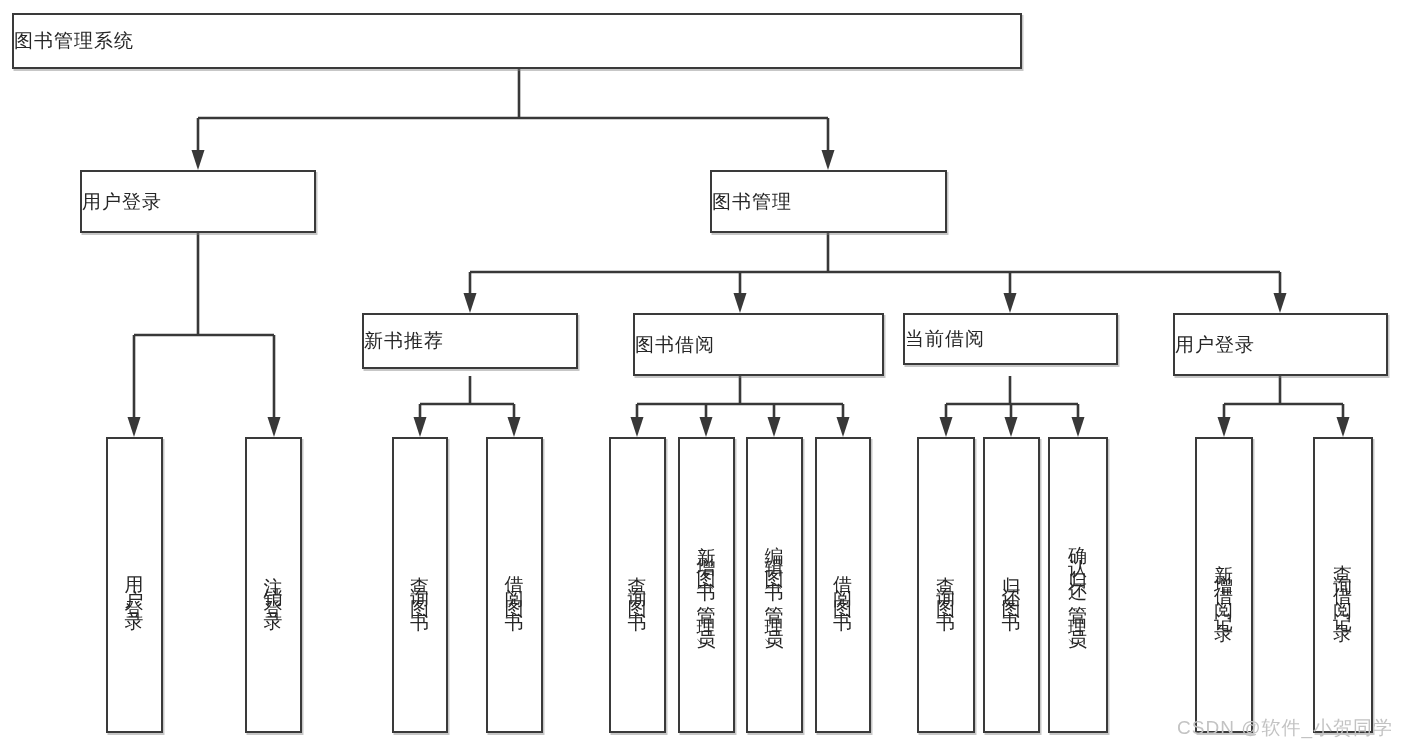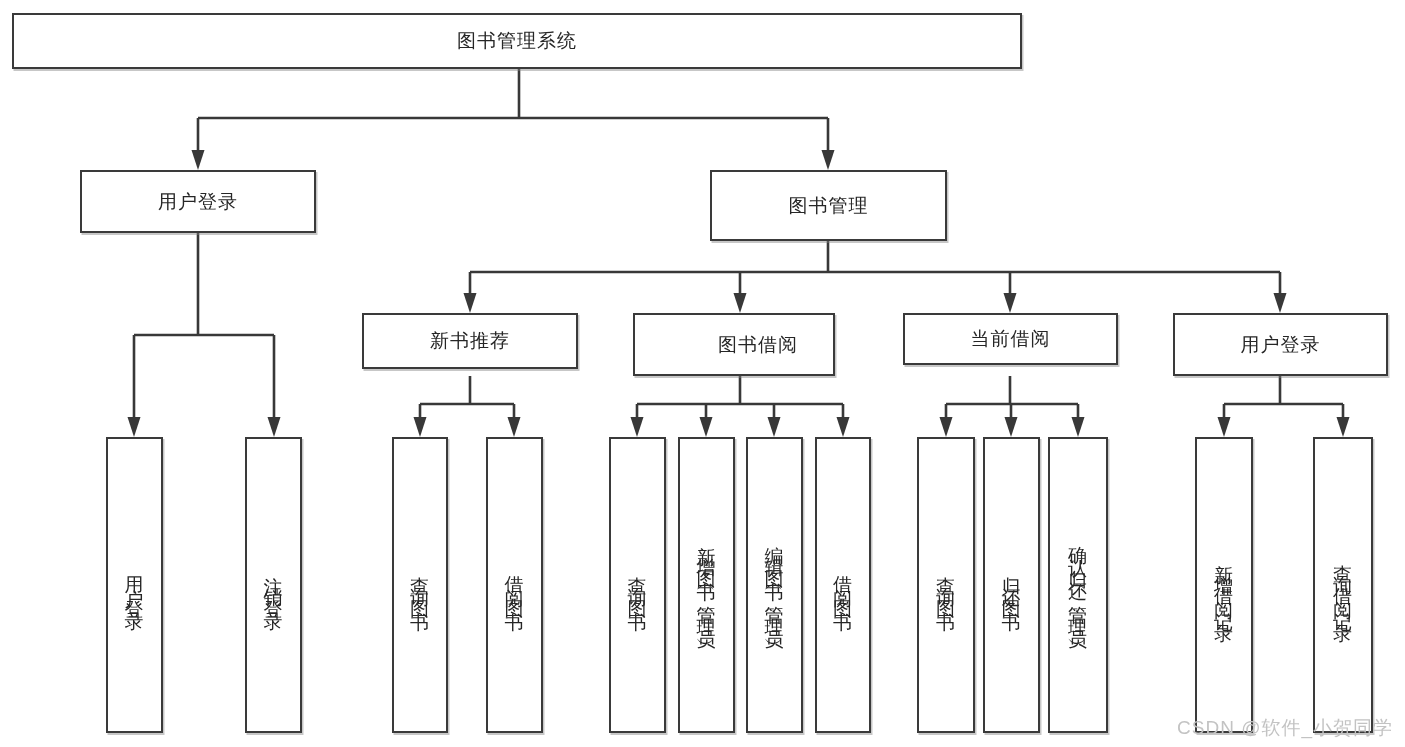--- a/index.html
+++ b/index.html
@@ -9,21 +9,21 @@
     background:#ffffff;
     font-family:"Liberation Sans","DejaVu Sans",sans-serif;
     overflow:hidden;
   }
   #wires{position:absolute;left:0;top:0;width:1405px;height:747px;}
   .hbox{
     position:absolute;
     box-sizing:border-box;
     border:2px solid #3a3a3a;
     background:#ffffff;
-    display:flex;align-items:center;justify-content:center;
+    display:flex;align-items:center;
     font-size:19px;color:#262626;
     letter-spacing:1px;
     box-shadow:1.5px 2px 0 rgba(130,130,130,.45);
     z-index:2;
   }
   .vbox{
     position:absolute;
     box-sizing:border-box;
     border:2px solid #3a3a3a;
     background:#ffffff;
@@ -124,28 +124,28 @@
     </g>
   </svg>
 
   <div class="hbox" style="left:12px;top:13px;width:1010px;height:56px;">
     <span>图书管理系统</span>
   </div>
 
   <div class="hbox" style="left:80px;top:170px;width:236px;height:63px;">
     <span>用户登录</span>
   </div>
-  <div class="hbox" style="left:710px;top:170px;width:237px;height:71px;">
+  <div class="hbox" style="left:710px;top:170px;width:237px;height:63px;">
     <span>图书管理</span>
   </div>
 
   <div class="hbox" style="left:362px;top:313px;width:216px;height:56px;">
     <span>新书推荐</span>
   </div>
-  <div class="hbox" style="left:633px;top:313px;width:202px;height:63px;padding-left:48px;">
+  <div class="hbox" style="left:633px;top:313px;width:251px;height:63px;">
     <span>图书借阅</span>
   </div>
   <div class="hbox" style="left:903px;top:313px;width:215px;height:52px;">
     <span>当前借阅</span>
   </div>
   <div class="hbox" style="left:1173px;top:313px;width:215px;height:63px;">
     <span>用户登录</span>
   </div>
 
   <div class="vbox" style="left:106px;top:437px;width:57px;height:296px;">

